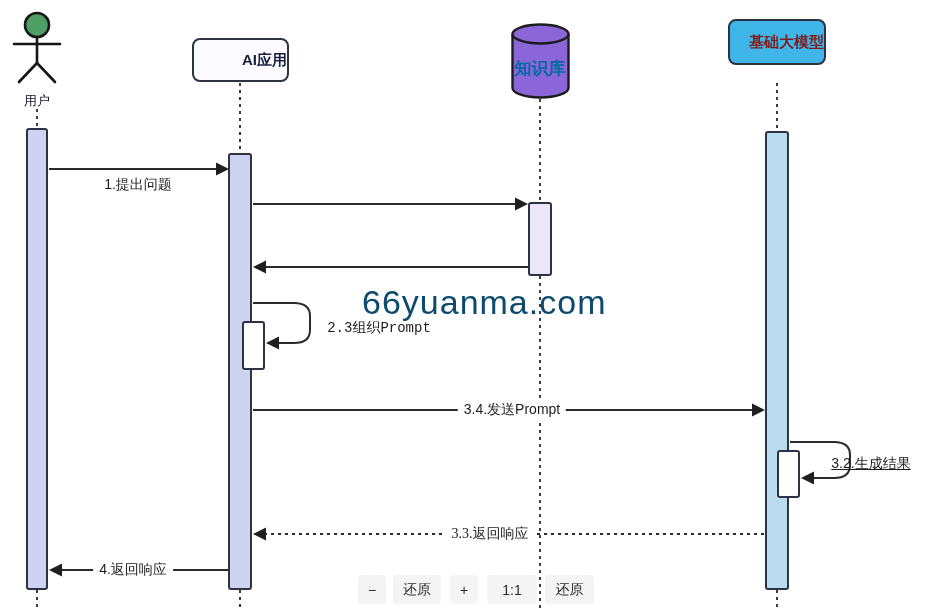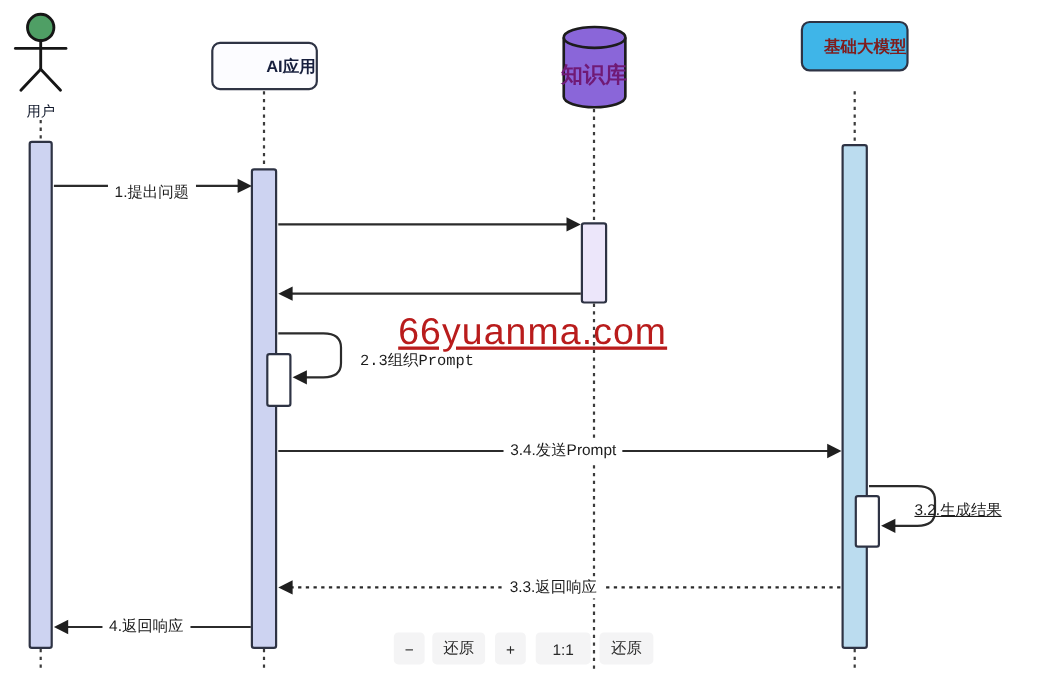--- a/index.html
+++ b/index.html
@@ -10,25 +10,24 @@
     width: 952px;
     height: 612px;
     background: #ffffff;
     overflow: hidden;
   }
   
   .watermark {
     position: absolute;
     left: 362px; top: 283px;
     font-size: 34px;
-    color: #b91c1c;
+    color: #0c4a6e;
     letter-spacing: 1px;
     z-index: 1;
     user-select: none;
-    text-decoration: underline;
   }
   .hdr-svg, .line-svg {
     position: absolute; left: 0; top: 0;
     width: 952px; height: 612px;
     z-index: 3;
     pointer-events: none;
   }
   .activation {
     position: absolute;
     border: 2px solid #2e3344;
@@ -54,21 +53,21 @@
 
   .participant-label {
     position: absolute;
     transform: translate(-50%, -50%);
     font-size: 13px;
     color: #0f172a;
     z-index: 4;
     white-space: nowrap;
   }
   .kb-label {
-    color: #701a75; font-weight: bold; font-size: 20px;
+    color: #0369a1; font-weight: bold; font-size: 17px;
   }
   .msg-label {
     position: absolute;
     transform: translate(-50%, -50%);
     background: #ffffff;
     padding: 1px 6px;
     font-size: 14px;
     color: #1c1c1c;
     z-index: 4;
     white-space: nowrap;
@@ -179,25 +178,25 @@
       <line x1="264" y1="534" x2="765" y2="534" stroke="#2b2b2b" stroke-width="2" stroke-dasharray="3 4"></line>
       <polygon points="253,534 266,527.5 266,540.5" fill="#1f1f1f"></polygon>
     </g>
 
     <g>
       <line x1="60" y1="570" x2="228" y2="570" stroke="#2b2b2b" stroke-width="2"></line>
       <polygon points="49,570 62,563.5 62,576.5" fill="#1f1f1f"></polygon>
     </g>
   </svg>
 
-  <span class="msg-label" style="left:138px; top:175px;">1.提出问题</span>
+  <span class="msg-label" style="left:138px; top:185px;">1.提出问题</span>
   <span class="msg-label" style="left:379px; top:328px; background:transparent;font-family:Liberation Mono, monospace;">2.3组织Prompt</span>
   <span class="msg-label" style="left:512px; top:410px;">3.4.发送Prompt</span>
   <span class="msg-label" style="left:871px; top:464px; background:transparent;text-decoration:underline;">3.2.生成结果</span>
-  <span class="msg-label" style="left:503px; top:534px;">3.3.返回响应</span>
+  <span class="msg-label" style="left:490px; top:534px;font-family:Liberation Serif, serif;">3.3.返回响应</span>
   <span class="msg-label" style="left:133px; top:570px;">4.返回响应</span>
 
   <button class="tool-btn btn-minus">−</button>
   <button class="tool-btn btn-reset-l">还原</button>
   <button class="tool-btn btn-plus">+</button>
   <button class="tool-btn btn-ratio">1:1</button>
   <button class="tool-btn btn-reset-r">还原</button>
 
 </div>
 

